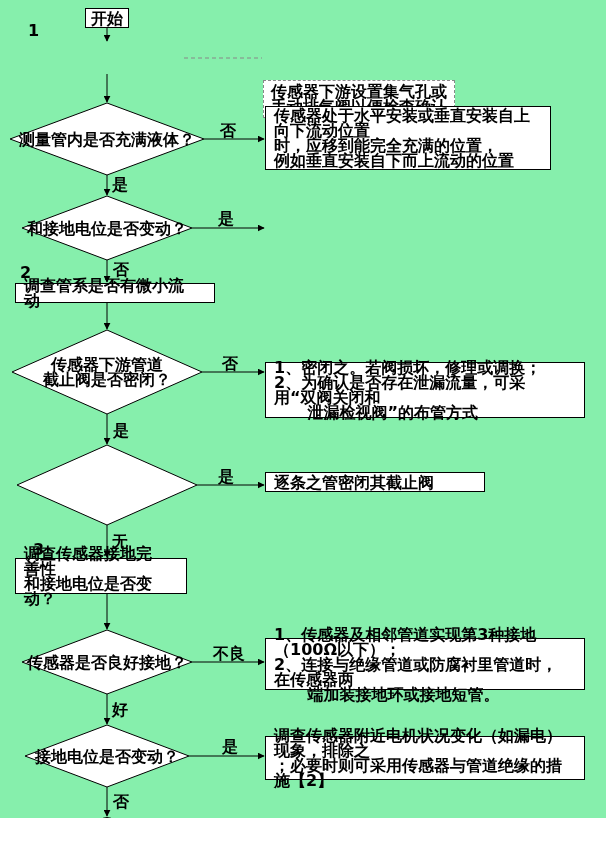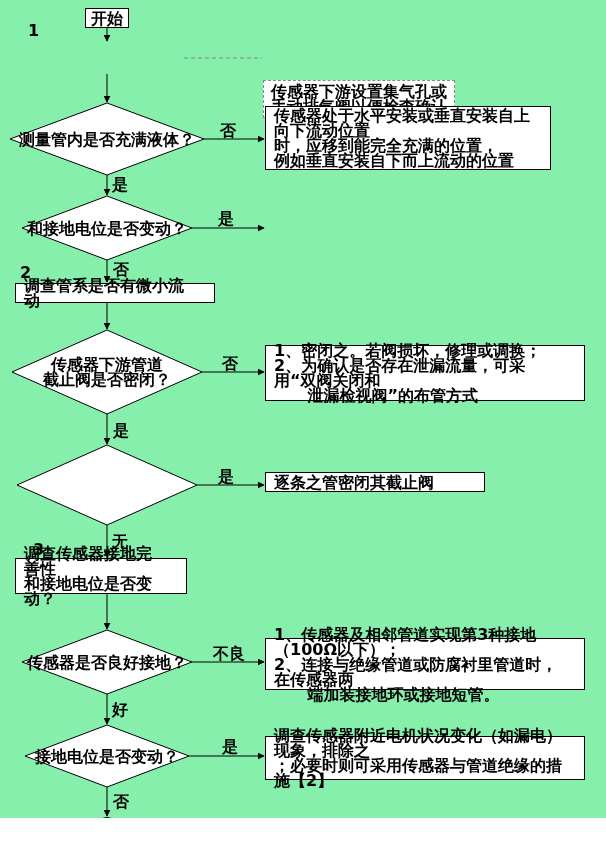--- a/index.html
+++ b/index.html
@@ -74,21 +74,21 @@
   <div class="node dtext" style="left:22px;top:196px;width:170px;height:64px">和接地电位是否变动？</div>
   <div class="lbl" style="left:218px;top:212px">是</div>
   <div class="lbl" style="left:113px;top:263px">否</div>
 
   <div class="stepnum" style="left:20px;top:266px">2</div>
   <div class="node box leftalign" style="left:15px;top:283px;width:200px;height:20px">调查管系是否有微小流动</div>
 
   <div class="node dtext" style="left:12px;top:330px;width:190px;height:84px">传感器下游管道
 截止阀是否密闭？</div>
   <div class="lbl" style="left:222px;top:357px">否</div>
-  <div class="node box leftalign" style="left:265px;top:345px;width:320px;height:56px">1、密闭之。若阀损坏，修理或调换；
+  <div class="node box leftalign" style="left:265px;top:362px;width:320px;height:56px">1、密闭之。若阀损坏，修理或调换；
 2、为确认是否存在泄漏流量，可采用“双阀关闭和
       泄漏检视阀”的布管方式</div>
   <div class="lbl" style="left:113px;top:424px">是</div>
 
   <div class="lbl" style="left:218px;top:470px">是</div>
   <div class="node box leftalign" style="left:265px;top:472px;width:220px;height:20px">逐条之管密闭其截止阀</div>
   <div class="lbl" style="left:112px;top:535px">无</div>
 
   <div class="stepnum" style="left:33px;top:543px">3</div>
   <div class="node dtext" style="left:22px;top:630px;width:170px;height:64px">传感器是否良好接地？</div>

